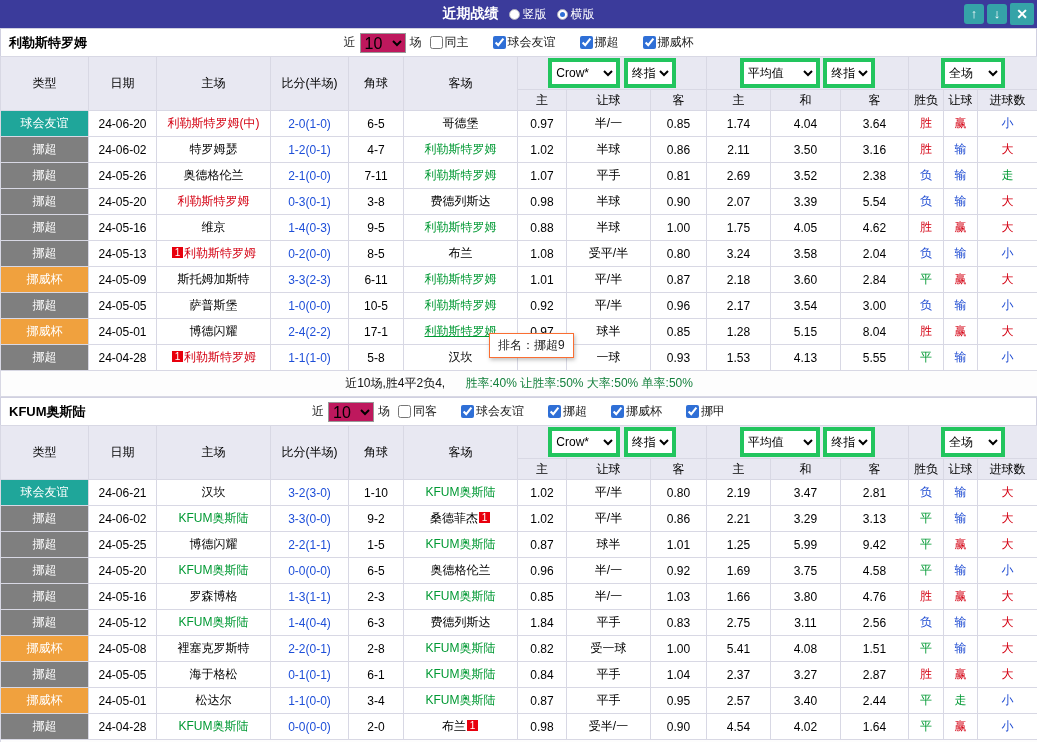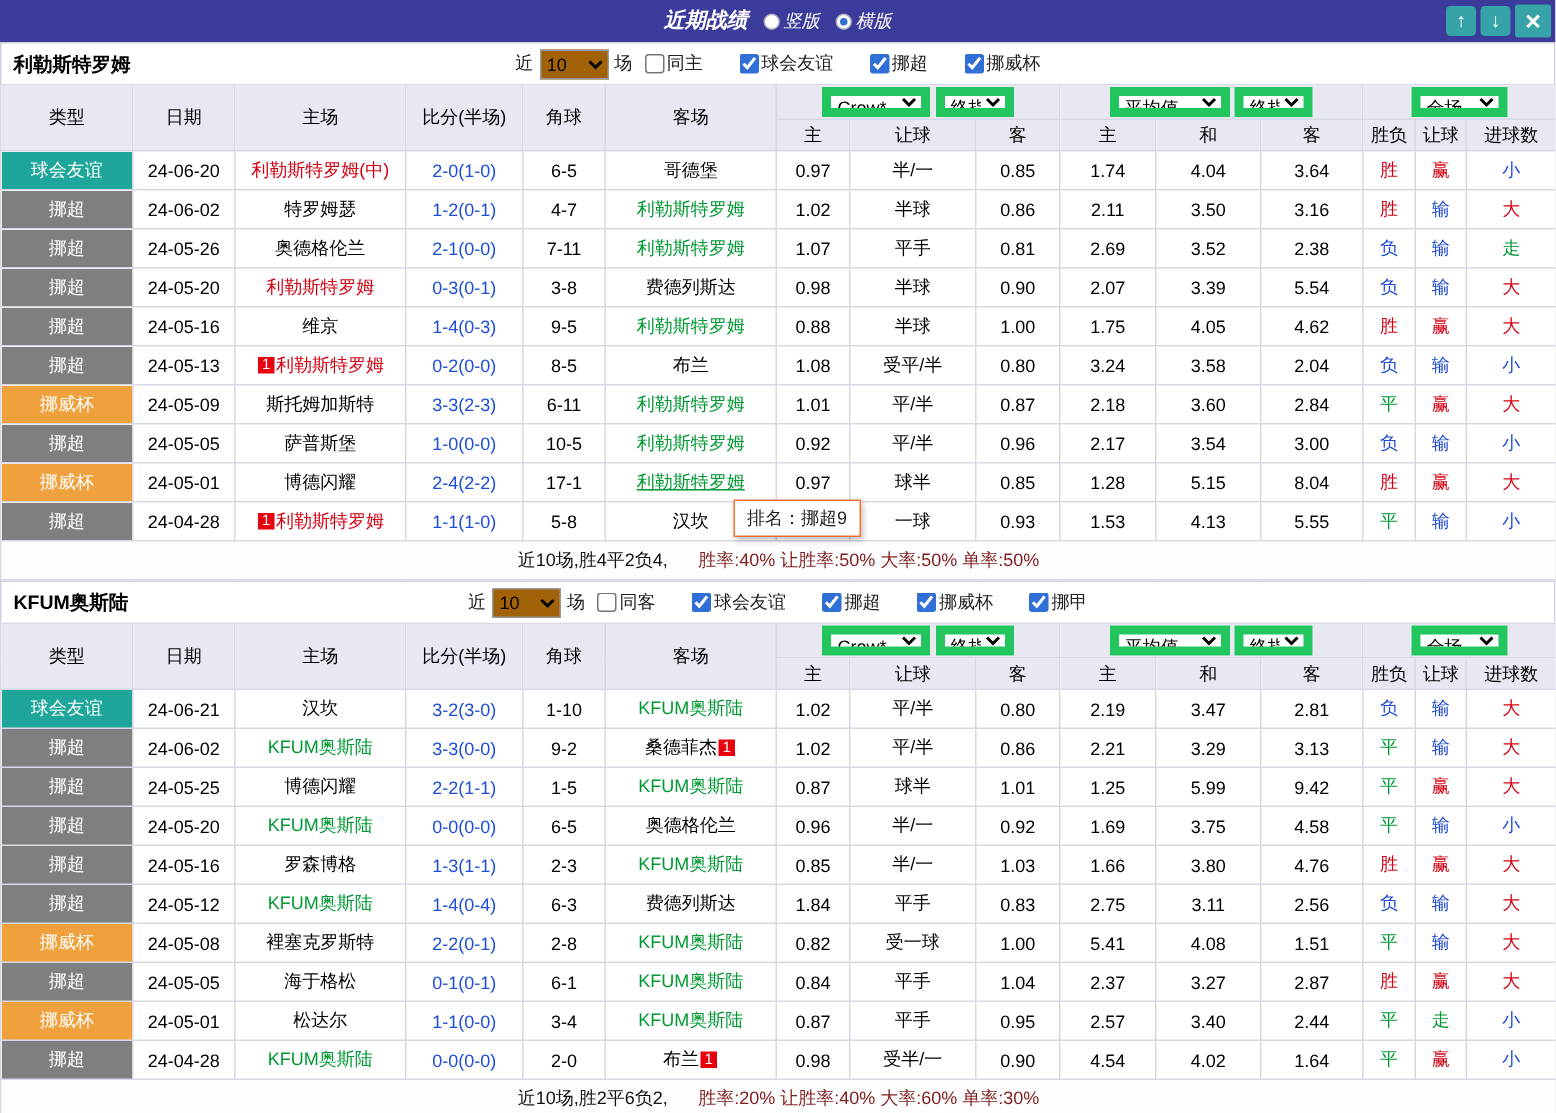--- a/index.html
+++ b/index.html
@@ -14,21 +14,21 @@
   
   .topbar {
     height: 28px;
     background: #3b3b9b;
     color: #fff;
     display: flex;
     align-items: center;
     justify-content: center;
     position: relative;
   }
-  .topbar .center { display: flex; gap: 10px; font-style: italic; }
+  .topbar .center { display: flex; gap: 10px; }
   .topbar .title { font-weight: bold; font-size: 14px; }
   .radio-item { display: inline-flex; align-items: center; gap: 3px; cursor: pointer; }
   .radio {
     display: inline-block; width: 11px; height: 11px; border-radius: 50%;
     background: #fff; border: 1px solid #aab; position: relative;
   }
   .radio.sel::after {
     content: ""; position: absolute; left: 2px; top: 2px; right: 2px; bottom: 2px;
     border-radius: 50%; background: #2f6fd6;
   }
@@ -39,34 +39,34 @@
     text-align: center; cursor: pointer; padding: 0;
   }
   .wbtn.close { width: 24px; height: 22px; font-size: 14px; border-radius: 2px; }
   
   .section-head {
     height: 28px; display: flex; align-items: center; position: relative;
     border: 1px solid #d0d0e0; border-bottom: none; background: #fff;
   }
   .team-name { position: absolute; left: 8px; font-weight: bold; font-size: 13px; color: #000; }
   .filter { margin: 0 auto; display: flex; align-items: center; gap: 4px; }
-  .filter select { height: 20px; font-size: 12px; border: 1px solid #999; background: #a16207; }
+  .filter select { height: 20px; font-size: 16px; border: 1px solid #999; background: #be185d; }
   .sel-count { width: 46px; }
   .cbs { display: inline-flex; align-items: center; gap: 20px; }
   .cb { display: inline-flex; align-items: center; margin-left: 4px; gap: 2px; cursor: pointer; }
   input[type="checkbox"] { width: 13px; height: 13px; accent-color: #2f6fd6; margin: 0; }
   
   table { border-collapse: collapse; width: 1037px; table-layout: fixed; }
   th, td {
     border: 1px solid #d8d8e4; text-align: center;
     overflow: hidden; white-space: nowrap; padding: 0;
   }
   thead th { background: #e8e8f2; font-weight: normal; height: 21px; font-size: 12px; color: #000; }
   thead .selth { padding: 1px 0; }
-  thead select { height: 20px; font-size: 12px; border: 6px solid #22c55e; background: #fff; vertical-align: middle; }
+  thead select { height: 30px; font-size: 12px; border: 4px solid #22c55e; background: #fff; vertical-align: middle; }
   .sel-book  { width: 72px; }
   .sel-stage { width: 52px; }
   .sel-avg   { width: 80px; }
   .sel-scope { width: 64px; }
   tbody td { height: 26px; background: #fff; color: #000; }
   td.type { color: #fff; }
   td.tf { background: #1fa69a; }
   td.tl { background: #7f7f7f; }
   td.tc { background: #f0a13e; }
   td.score { color: #1d4ed8; }
@@ -74,21 +74,21 @@
   td.red   { color: #d40012; }
   td.green { color: #009933; }
   td.blue  { color: #1e4bd2; }
   td.u { text-decoration: underline; }
   .badge {
     display: inline-block; background: #e8000d; color: #fff; font-size: 10px;
     width: 11px; height: 11px; line-height: 11px; margin: 0 1px;
     text-align: center; vertical-align: 1px;
   }
   tfoot td { height: 26px; background: #fdfdfd; color: #111; }
-  tfoot .stats { color: #7f1d1d; margin-left: 17px; }
+  tfoot .stats { color: #15803d; margin-left: 17px; }
   
   .tooltip {
     position: absolute; left: 489px; top: 333px; z-index: 9;
     background: #fff; border: 1px solid #fa6e32; padding: 3px 8px;
     box-shadow: 1px 2px 4px rgba(0,0,0,.25); font-size: 12px; color: #222;
   }
 </style>
 </head>
 <body>
 

